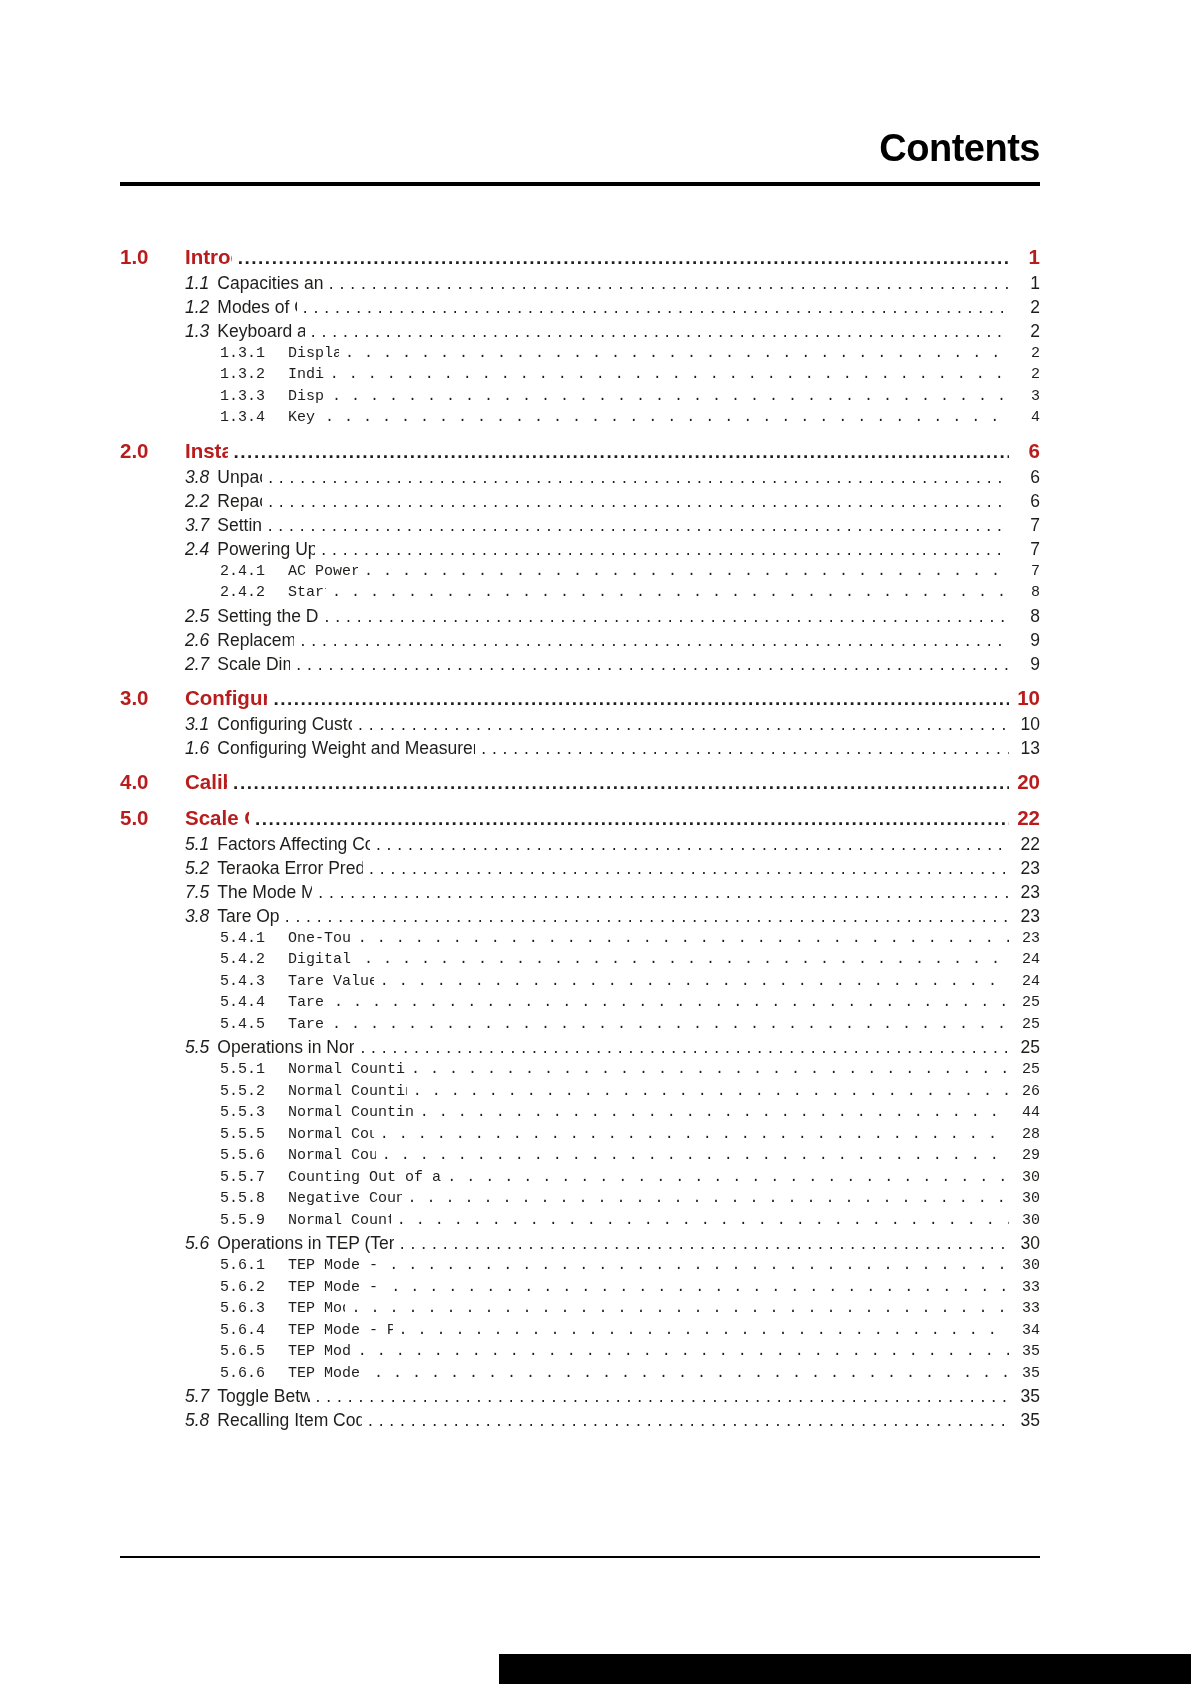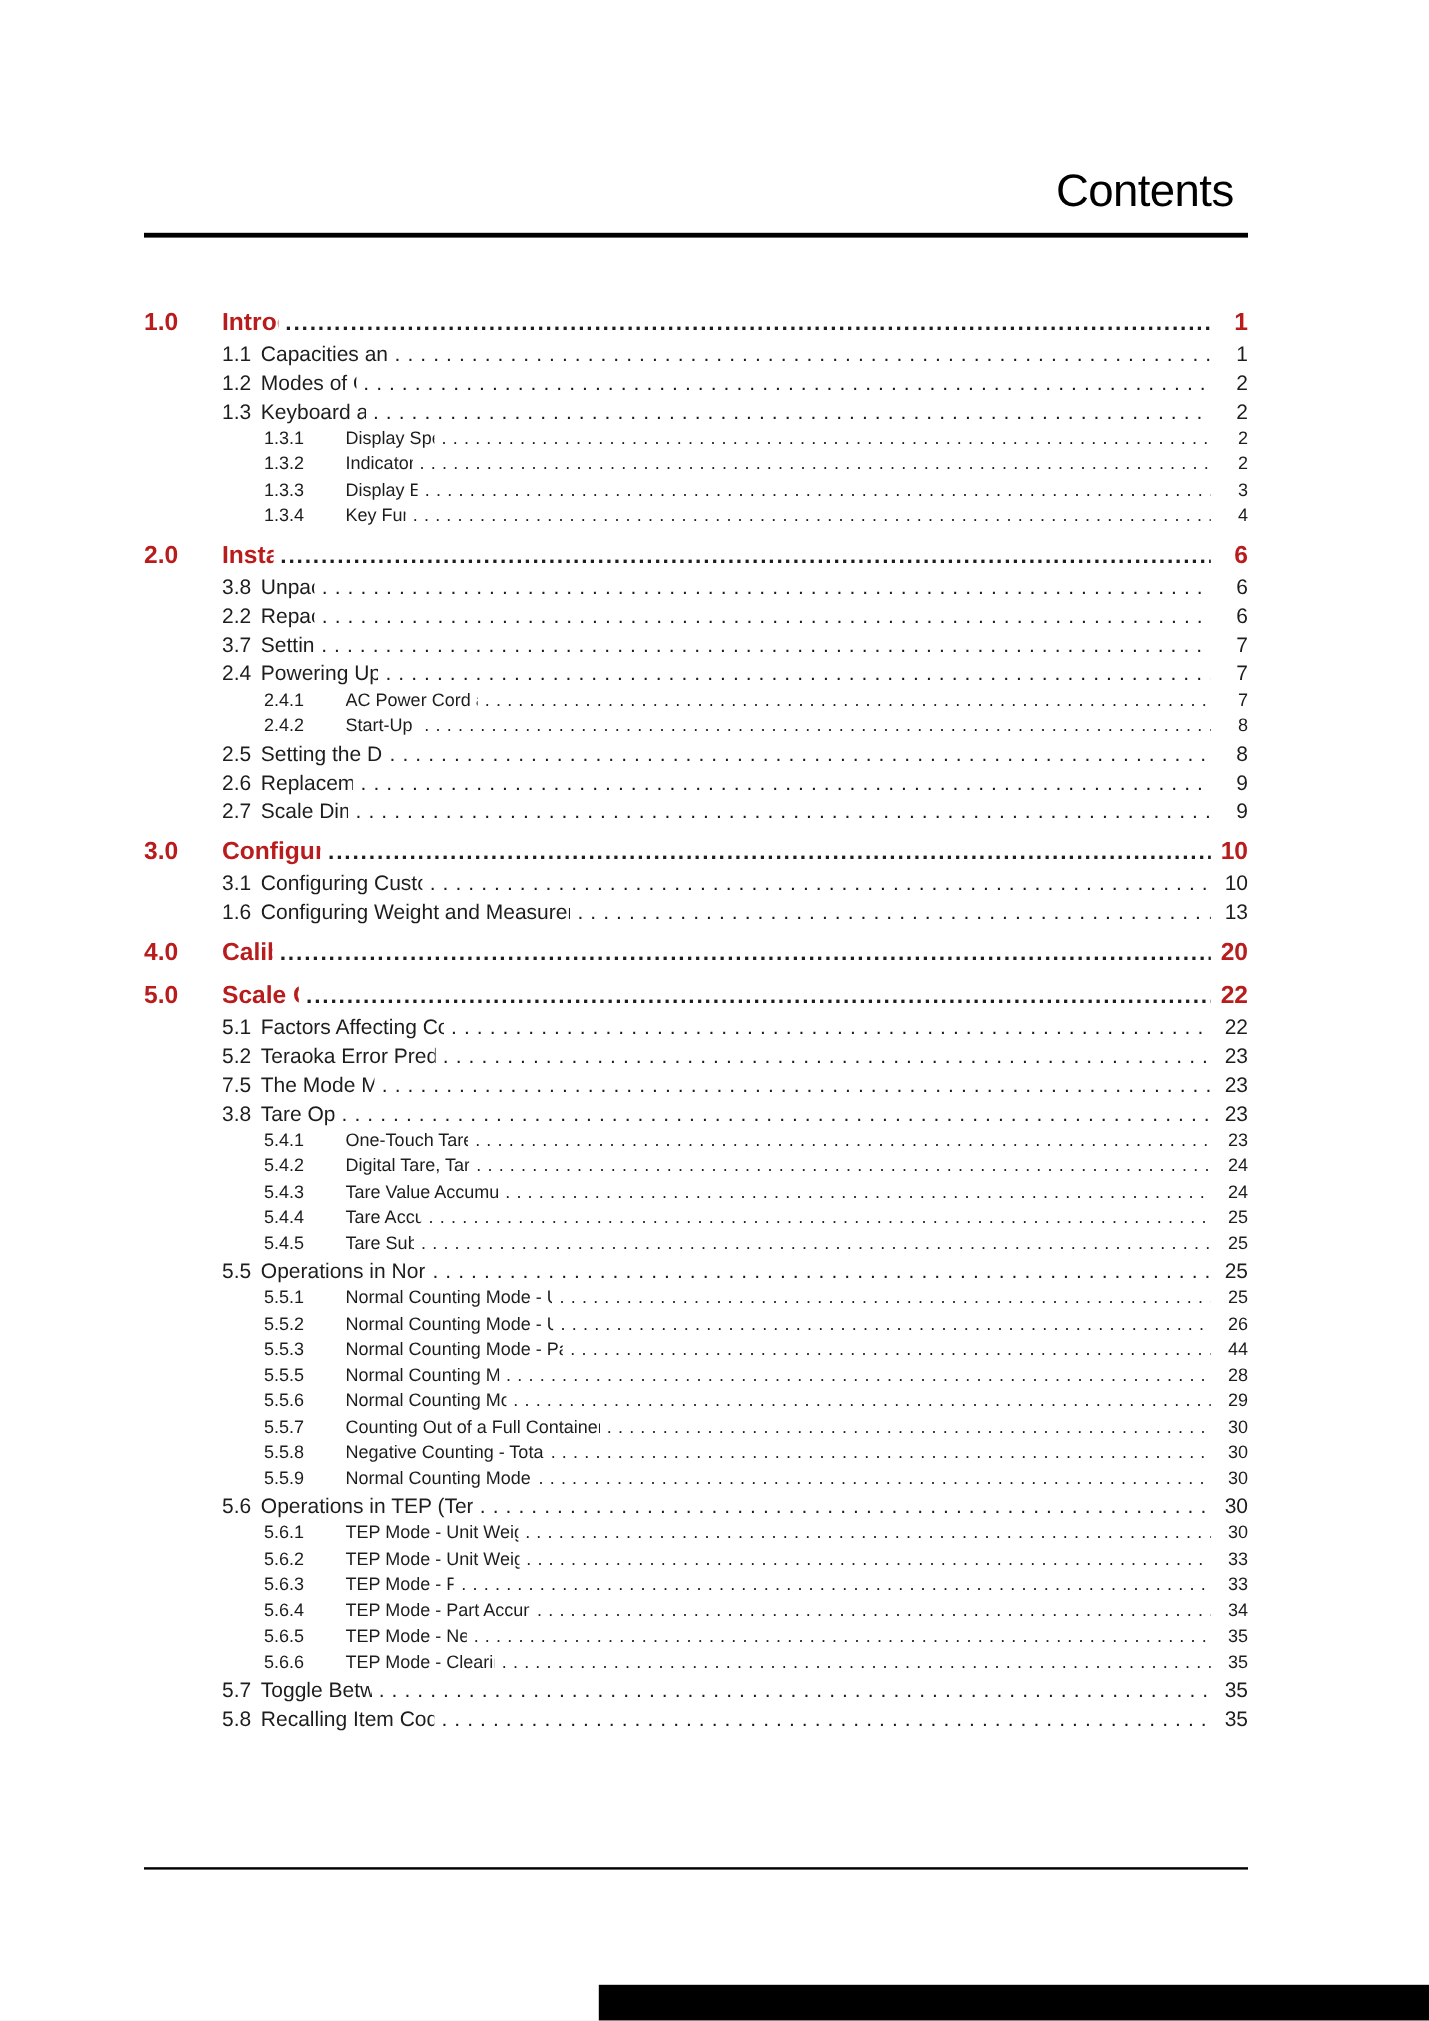--- a/index.html
+++ b/index.html
@@ -17,25 +17,25 @@
     overflow: hidden;
     margin: 0 auto;
   }
   .content {
     position: absolute;
     left: 120px;
     top: 0;
     width: 920px;
   }
   .doc-title {
-    margin: 12px;
+    margin: 0;
     padding-top: 128px;
     text-align: right;
     font-size: 38px;
-    font-weight: normal;
+    font-weight: bold;
     letter-spacing: -0.5px;
     line-height: 1.1;
     color: #000000;
   }
   .title-rule {
     height: 4px;
     background: #000000;
     margin-top: 12px;
   }
   .toc {
@@ -83,30 +83,32 @@
   }
   
   .lvl2 {
     font-size: 17.5px;
     line-height: 24px;
     padding-left: 65px;
   }
   .lvl2 .num {
     margin-right: 8px;
     flex-shrink: 0;
+    font-style: italic;
   }
   .lvl2 .leader::after {
     content: ". . . . . . . . . . . . . . . . . . . . . . . . . . . . . . . . . . . . . . . . . . . . . . . . . . . . . . . . . . . . . . . . . . . . . . . . . . . . . . . . . . . . . . . . . . . . . . . . . . . . . . . . . . . . . . . . . . . . . . . . . . . . . . . . ";
     letter-spacing: 0.5px;
   }
   
   .lvl3 {
     font-size: 15px;
     line-height: 21.5px;
     padding-left: 100px;
+    font-family: Liberation Mono, monospace;
   }
   .lvl3 .num {
     width: 68px;
     flex-shrink: 0;
   }
   .lvl3 .leader::after {
     content: ". . . . . . . . . . . . . . . . . . . . . . . . . . . . . . . . . . . . . . . . . . . . . . . . . . . . . . . . . . . . . . . . . . . . . . . . . . . . . . . . . . . . . . . . . . . . . . . . . . . . . . . . . . . . . . . . . . . . . . . . . . . . . . . . . . . . . . . . ";
     letter-spacing: 0.5px;
   }
   .footer-rule {

